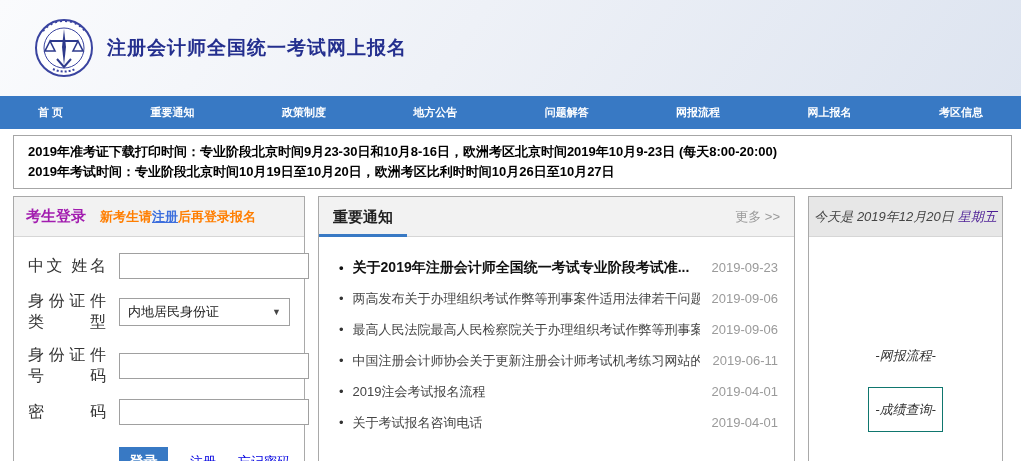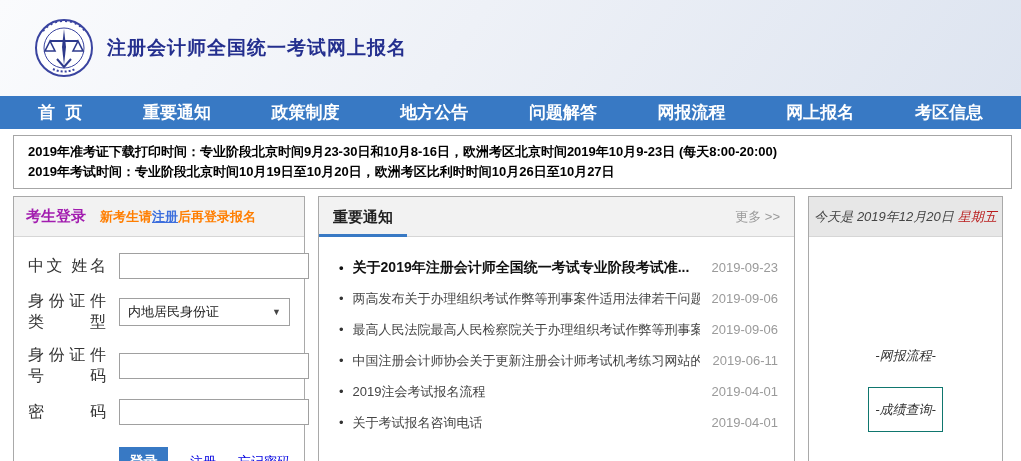--- a/index.html
+++ b/index.html
@@ -31,25 +31,24 @@
   .main-nav {
     height: 33px;
     background: #3879c4;
     display: flex;
     align-items: center;
     justify-content: space-between;
     padding: 0 38px;
   }
   .nav-item {
     color: #ffffff;
-    font-size: 17px;
+    font-size: 11px;
     font-weight: bold;
     cursor: pointer;
     white-space: nowrap;
-    font-family: Liberation Mono, monospace;
   }
 
   
   .notice-bar {
     margin: 6px 9px 0 13px;
     border: 1px solid #a6a6a6;
     background: #ffffff;
     padding: 6px 14px;
     font-size: 13px;
     font-weight: bold;
@@ -167,21 +166,21 @@
 
   
   .today-panel { width: 195px; flex: 0 0 auto; margin-left: 13px; font-style: italic; }
   .today-header {
     background: #e7e7e7;
     justify-content: center;
     font-size: 13px;
     color: #444;
     white-space: nowrap;
   }
-  .weekday { color: #b91c1c; margin-left: 4px; }
+  .weekday { color: #4c1d95; margin-left: 4px; }
   .today-body {
     display: flex;
     flex-direction: column;
     align-items: center;
     padding-top: 110px;
   }
   .quick-link { font-size: 13px; color: #333; cursor: pointer; }
   .highlight-box {
     margin-top: 22px;
     border: 1px solid #0f766e;

